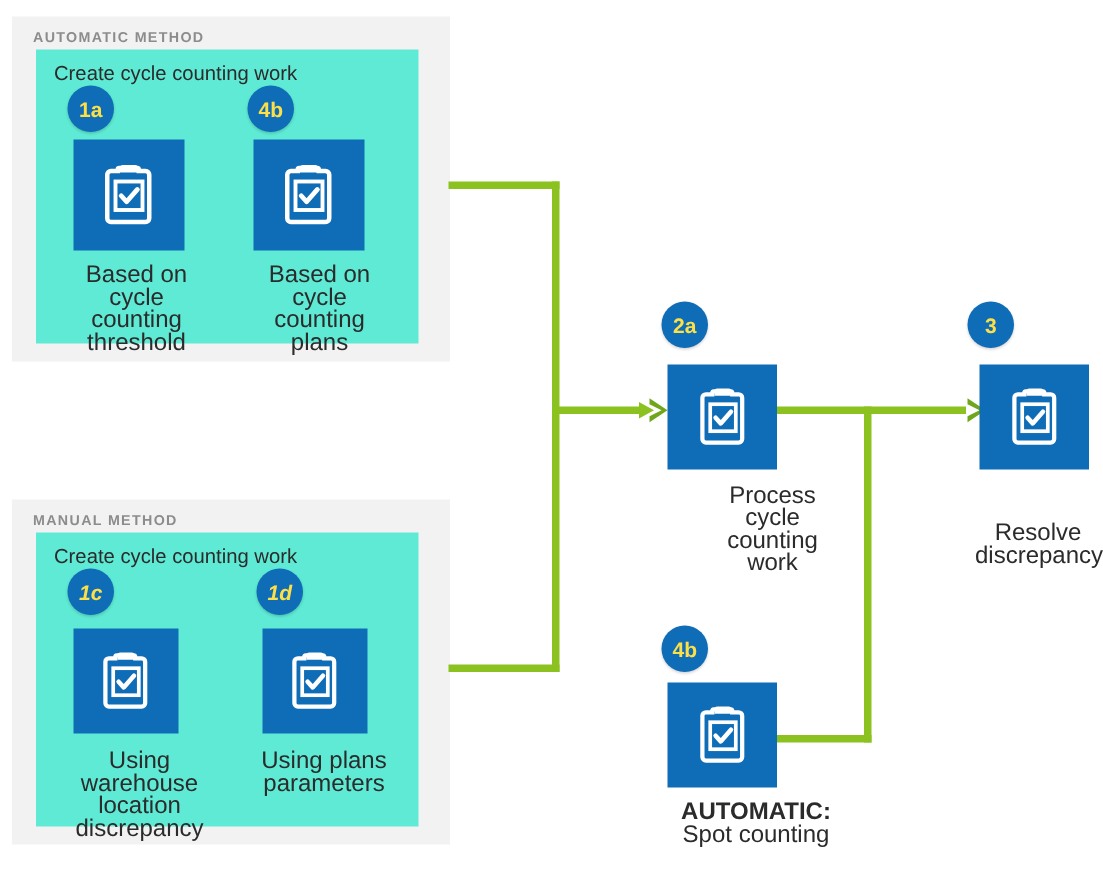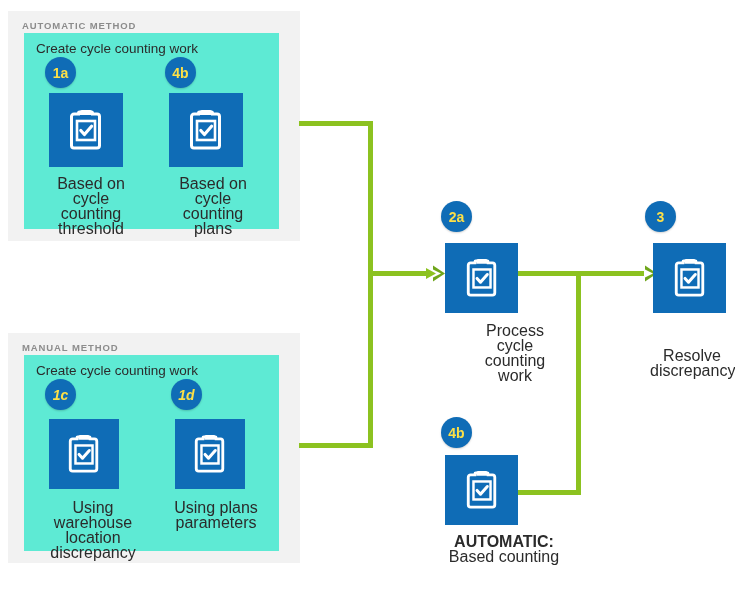--- a/index.html
+++ b/index.html
@@ -188,21 +188,21 @@
     <div class="tile" style="left:445px;top:455px;width:73px;height:70px;">
       <svg width="36" height="42" viewBox="0 0 38 44">
         <path d="M13.5 4 h11 a1 1 0 0 1 1 1 v1 h4.5 a2.5 2.5 0 0 1 2.5 2.5 v29 a2.5 2.5 0 0 1 -2.5 2.5 h-23 a2.5 2.5 0 0 1 -2.5 -2.5 v-29 a2.5 2.5 0 0 1 2.5 -2.5 h4.5 v-1 a1 1 0 0 1 1 -1 z" fill="none" stroke="#ffffff" stroke-width="3"></path>
         <path d="M15 2 h8 a2 2 0 0 1 2 2 v3 h-12 v-3 a2 2 0 0 1 2 -2 z" fill="#ffffff"></path>
         <rect x="10" y="13" width="18" height="19" fill="none" stroke="#ffffff" stroke-width="2.6"></rect>
         <path d="M13.8 22.5 l3.6 4 l7.2 -8.2" fill="none" stroke="#ffffff" stroke-width="3.2" stroke-linecap="round" stroke-linejoin="round"></path>
       </svg>
     </div>
     <div class="step-label" style="left:444px;top:534px;width:120px;">
       <b>AUTOMATIC:</b><br>
-      <span>Based counting</span>
+      <span>Spot counting</span>
     </div>
   </div>
 
   <div class="step">
     <div class="badge" style="left:645px;top:201px;">3</div>
     <div class="tile" style="left:653px;top:243px;width:73px;height:70px;">
       <svg width="36" height="42" viewBox="0 0 38 44">
         <path d="M13.5 4 h11 a1 1 0 0 1 1 1 v1 h4.5 a2.5 2.5 0 0 1 2.5 2.5 v29 a2.5 2.5 0 0 1 -2.5 2.5 h-23 a2.5 2.5 0 0 1 -2.5 -2.5 v-29 a2.5 2.5 0 0 1 2.5 -2.5 h4.5 v-1 a1 1 0 0 1 1 -1 z" fill="none" stroke="#ffffff" stroke-width="3"></path>
         <path d="M15 2 h8 a2 2 0 0 1 2 2 v3 h-12 v-3 a2 2 0 0 1 2 -2 z" fill="#ffffff"></path>
         <rect x="10" y="13" width="18" height="19" fill="none" stroke="#ffffff" stroke-width="2.6"></rect>

